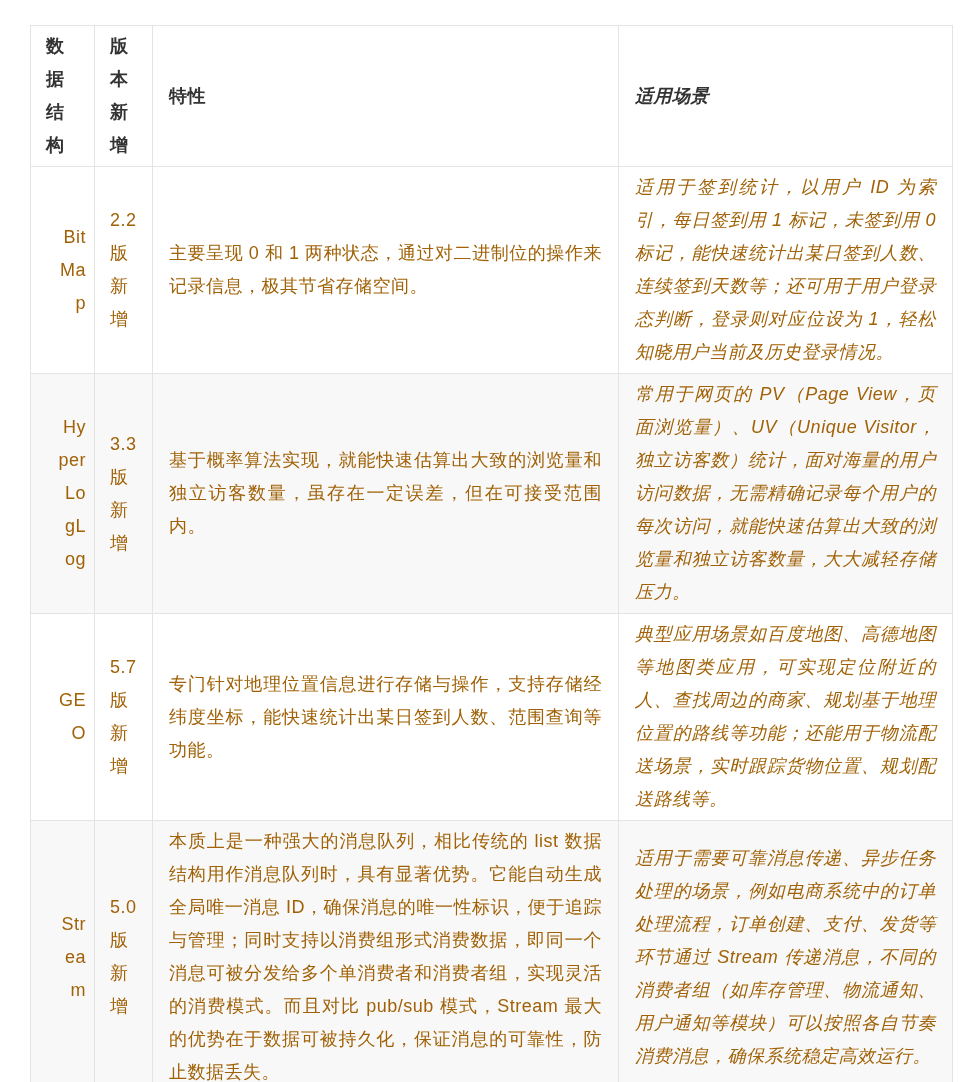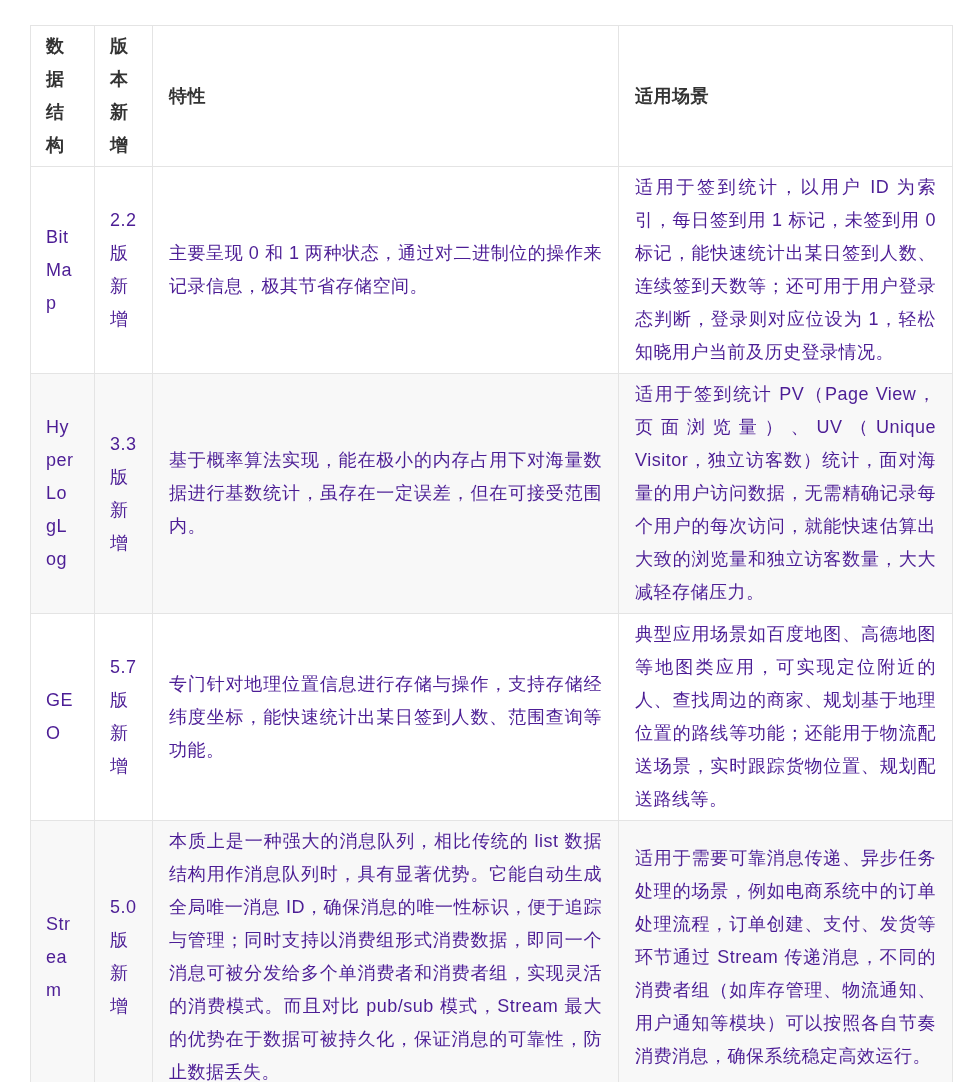--- a/index.html
+++ b/index.html
@@ -22,38 +22,38 @@
     width: 922px;
     background: #ffffff;
   }
   .data-table th,
   .data-table td {
     border: 1px solid #e4e4e4;
     vertical-align: middle;
     font-size: 18px;
     line-height: 33px;
     letter-spacing: 0.5px;
-    color: #4c1d95;
+    color: #a16207;
     padding: 4px 16px;
     box-sizing: border-box;
     overflow: hidden;
   }
   .data-table th {
     font-weight: bold;
     color: #333333;
     text-align: left;
     background: #ffffff;
   }
   .data-table tbody tr:nth-child(even) td {
     background: #f8f8f8;
   }
-  .c1 { width: 64px; }
+  .c1 { width: 64px; text-align: right; }
   .c2 { width: 58px; }
   .c3 { width: 466px; }
-  .c4 { width: 334px; }
+  .c4 { width: 334px; font-style: italic; }
   .c1, .c2 {
     padding-left: 15px !important;
     padding-right: 8px !important;
     white-space: pre-line;
     word-break: break-all;
   }
   .c3, .c4 {
     text-align: justify;
   }
 </style>
@@ -97,22 +97,22 @@
       <tr>
         <td class="c1">Hy
 per
 Lo
 gL
 og</td>
         <td class="c2">3.3
 版
 新
 增</td>
-        <td class="c3">基于概率算法实现，能在极小的内存占用下对海量数据进行基数统计，虽存在一定误差，但在可接受范围内。</td>
-        <td class="c4">适用于签到统计 PV（Page View，页面浏览量）、UV（Unique Visitor，独立访客数）统计，面对海量的用户访问数据，无需精确记录每个用户的每次访问，就能快速估算出大致的浏览量和独立访客数量，大大减轻存储压力。</td>
+        <td class="c3">基于概率算法实现，就能快速估算出大致的浏览量和独立访客数量，虽存在一定误差，但在可接受范围内。</td>
+        <td class="c4">常用于网页的 PV（Page View，页面浏览量）、UV（Unique Visitor，独立访客数）统计，面对海量的用户访问数据，无需精确记录每个用户的每次访问，就能快速估算出大致的浏览量和独立访客数量，大大减轻存储压力。</td>
       </tr>
       <tr>
         <td class="c1">GE
 O</td>
         <td class="c2">5.7
 版
 新
 增</td>
         <td class="c3">专门针对地理位置信息进行存储与操作，支持存储经纬度坐标，能快速统计出某日签到人数、范围查询等功能。</td>
         <td class="c4">典型应用场景如百度地图、高德地图等地图类应用，可实现定位附近的人、查找周边的商家、规划基于地理位置的路线等功能；还能用于物流配送场景，实时跟踪货物位置、规划配送路线等。</td>

